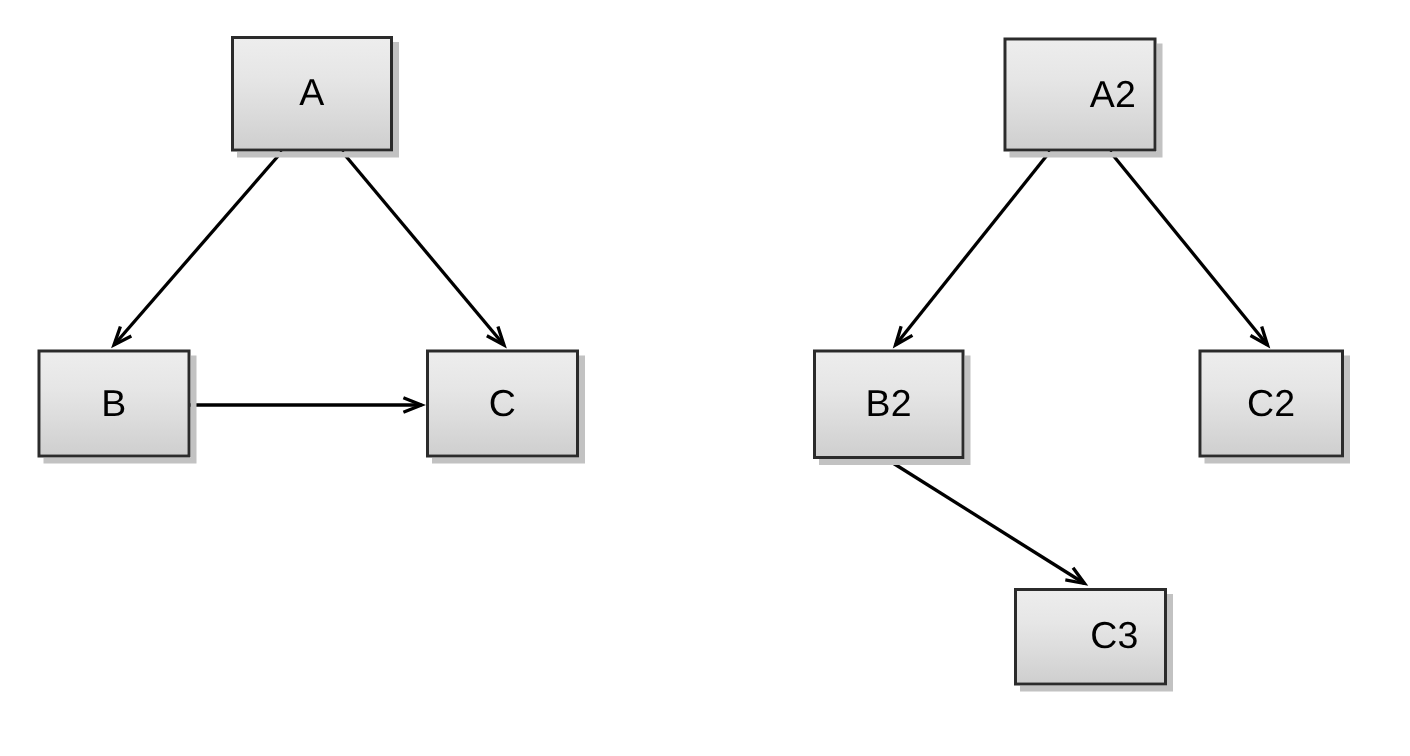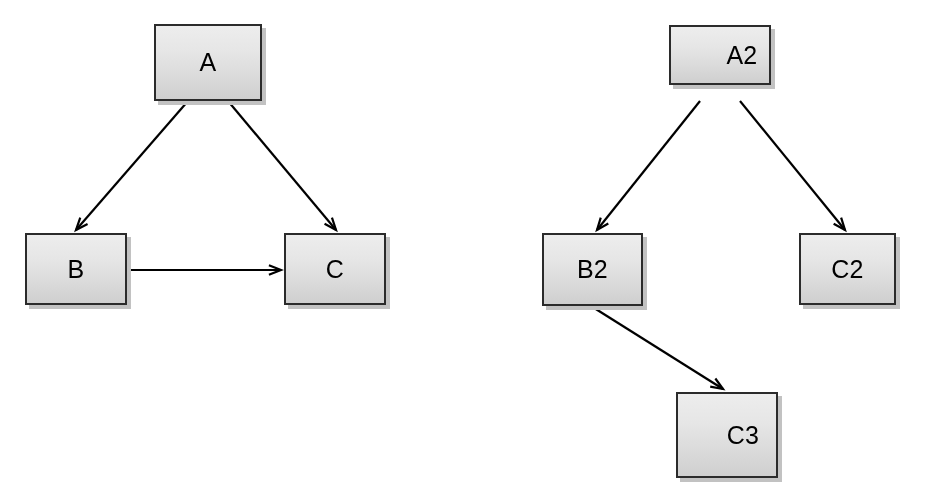--- a/index.html
+++ b/index.html
@@ -84,27 +84,27 @@
   <div id="node-layer">
       <div class="node" style="left: 154px; top: 24px; width: 108px; height: 77px;">
         <span class="node-label">A</span>
       </div>
       <div class="node" style="left: 25px; top: 233px; width: 102px; height: 72px;">
         <span class="node-label">B</span>
       </div>
       <div class="node" style="left: 284px; top: 233px; width: 102px; height: 72px;">
         <span class="node-label">C</span>
       </div>
-      <div class="node" style="left: 669px; top: 25px; width: 102px; height: 60px; padding-left: 44px;">
+      <div class="node" style="left: 669px; top: 25px; width: 102px; height: 76px; padding-left: 44px;">
         <span class="node-label">A2</span>
       </div>
       <div class="node" style="left: 542px; top: 233px; width: 101px; height: 73px; justify-content: center;">
         <span class="node-label">B2</span>
       </div>
       <div class="node" style="left: 799px; top: 233px; width: 97px; height: 72px;">
         <span class="node-label">C2</span>
       </div>
-      <div class="node" style="left: 676px; top: 392px; width: 102px; height: 86px; padding-left: 32px;">
+      <div class="node" style="left: 676px; top: 392px; width: 102px; height: 65px; padding-left: 32px;">
         <span class="node-label">C3</span>
       </div>
     </div>
 
 </div>
 
 </body></html>

